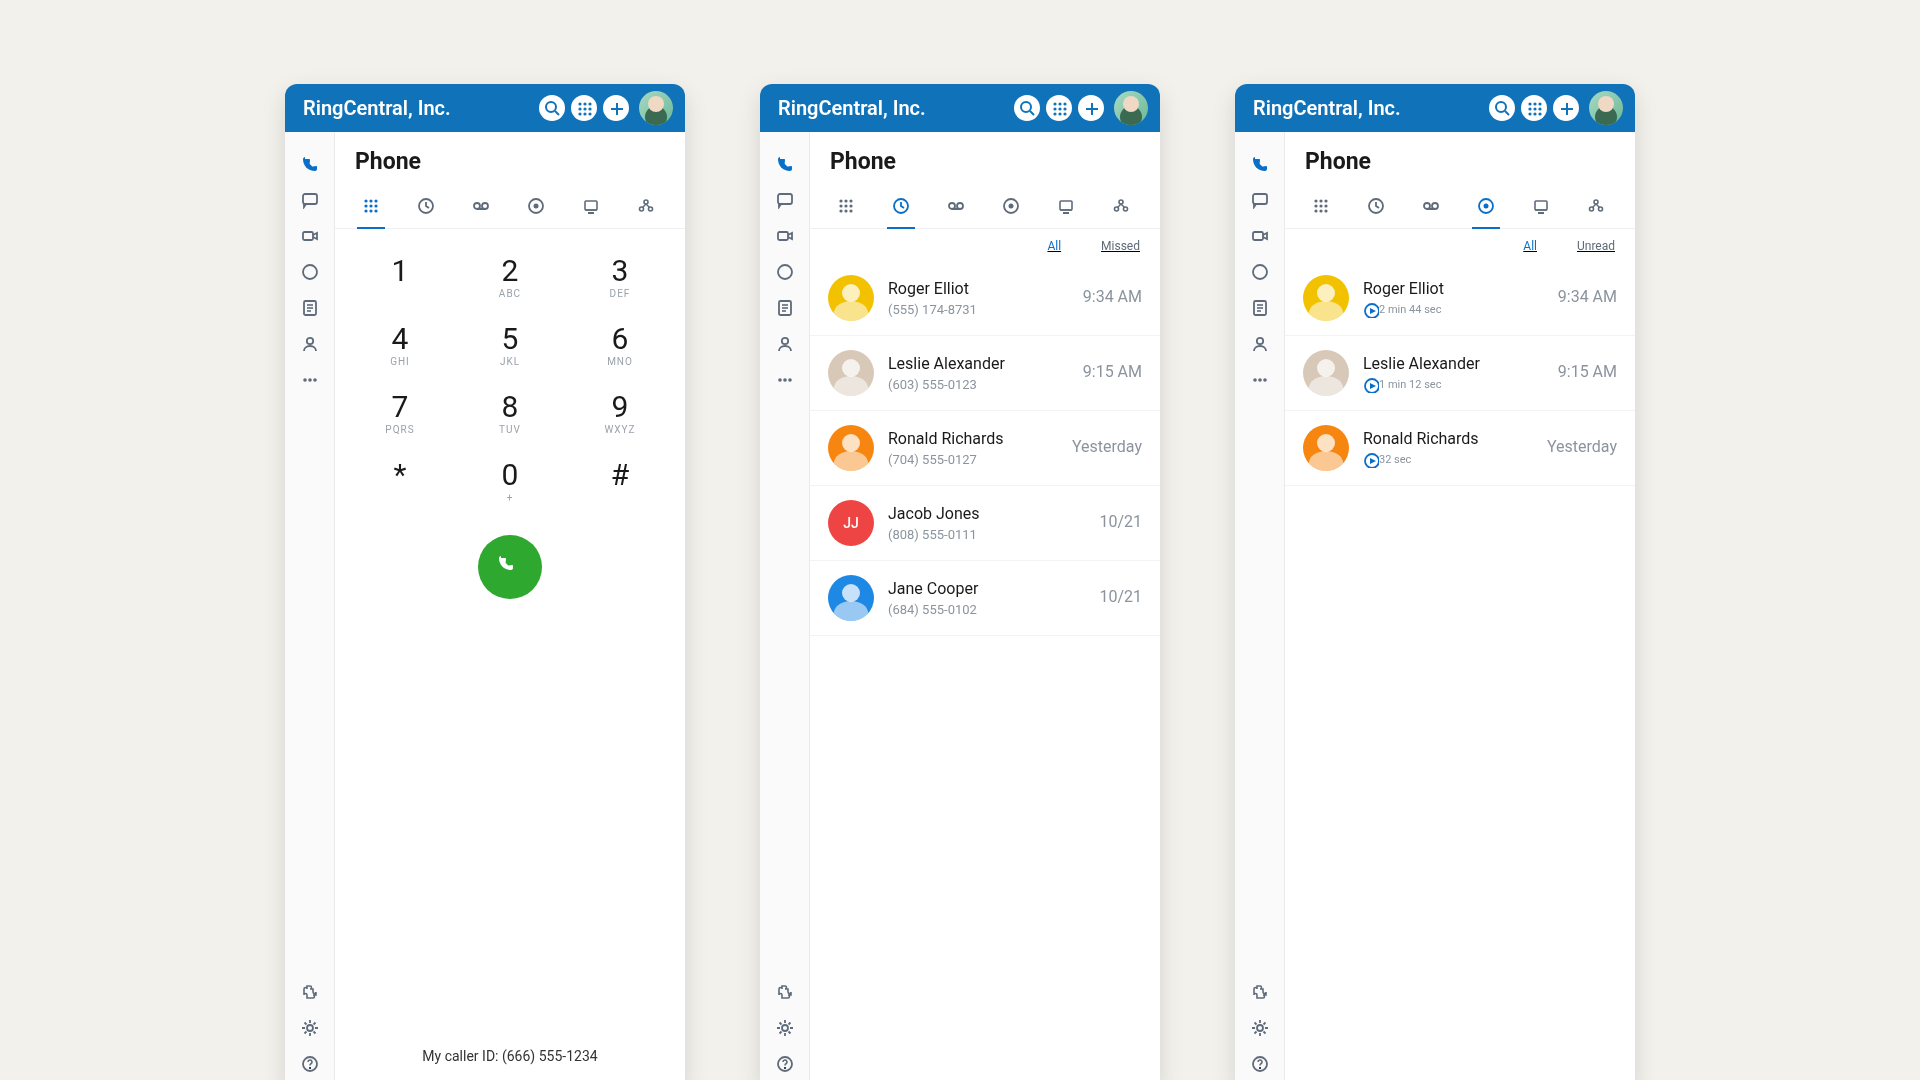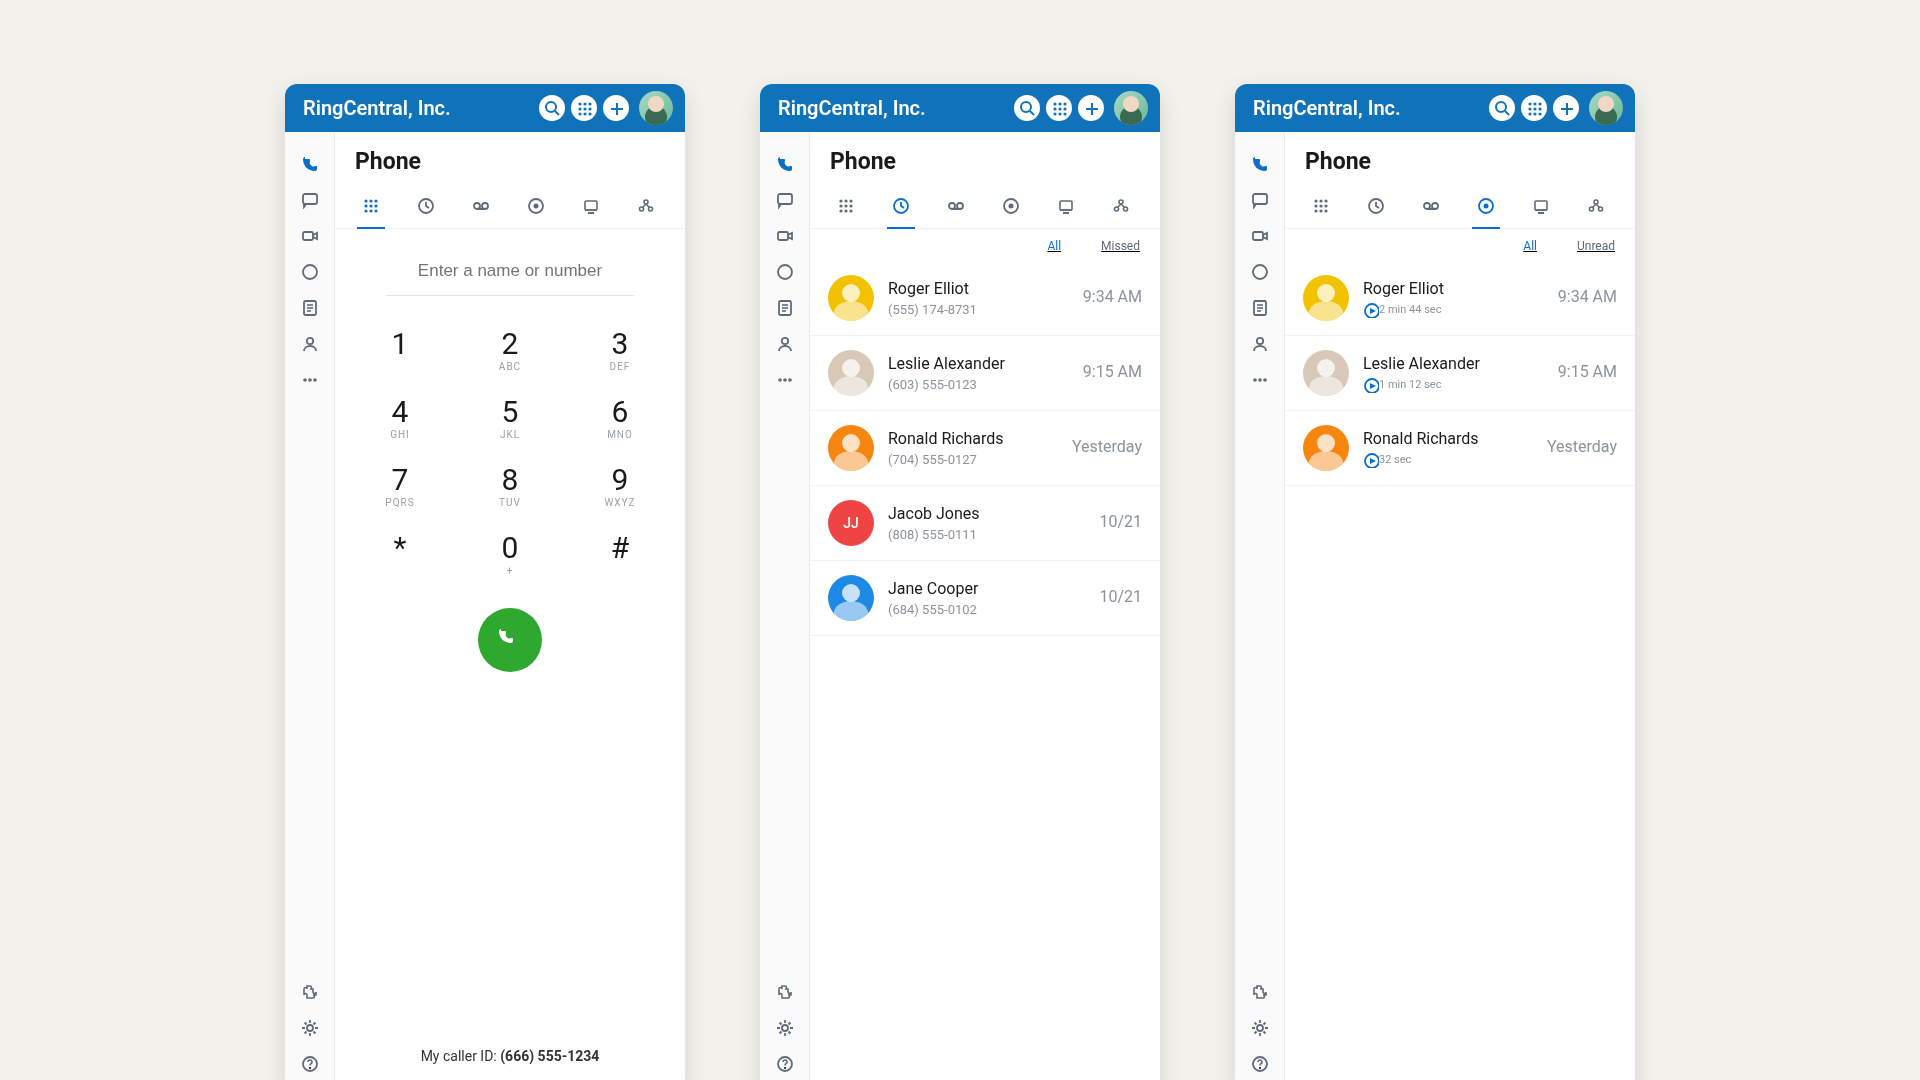--- a/index.html
+++ b/index.html
@@ -148,21 +148,21 @@
     color: #fff;
     cursor: pointer;
     margin-top: 10px;
   }
   .caller-id {
     font-size: 14px;
     color: #333;
     margin-top: auto;
     padding-bottom: 20px;
   }
-  .caller-id-num { font-weight: 700; }
+  .caller-id-num { font-weight: 400; }
   
   .list { flex: 1; overflow-y: auto; }
   .row {
     display: flex;
     align-items: center;
     padding: 14px 18px;
     border-bottom: 1px solid #f1f3f5;
     gap: 14px;
   }
   .row-avatar {
@@ -402,21 +402,20 @@
               <use href="#i-fax"></use>
             </svg>
           </div>
         <div class="tab-item">
             <svg width="18" height="18">
               <use href="#i-conf"></use>
             </svg>
           </div>
       </div>
       <div class="dialer">
-        <input class="dial-input" placeholder="Enter a name or number" style="">
         <div class="keypad" id="keypad">
             <div class="key">
               <div class="key-digit">1</div>
               <div class="key-letters"></div>
             </div>
             <div class="key">
               <div class="key-digit">2</div>
               <div class="key-letters">ABC</div>
             </div>
             <div class="key">

